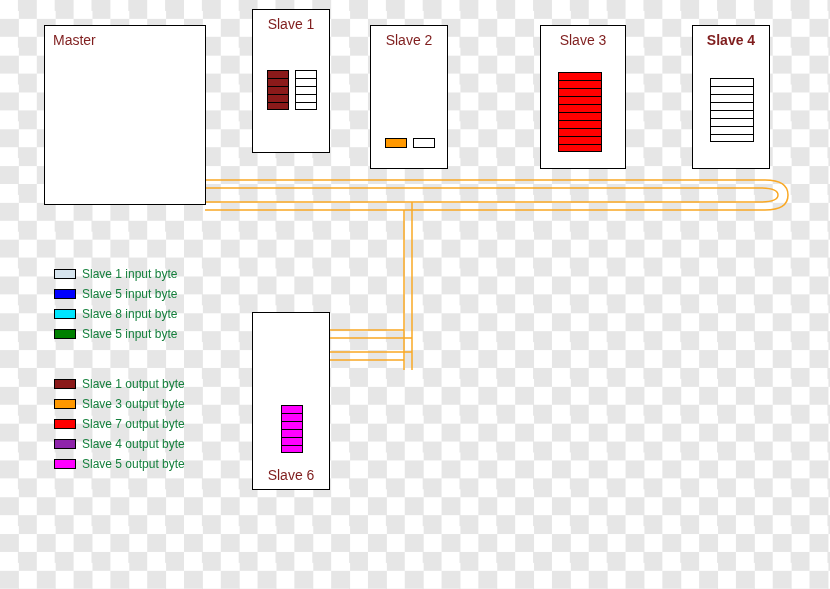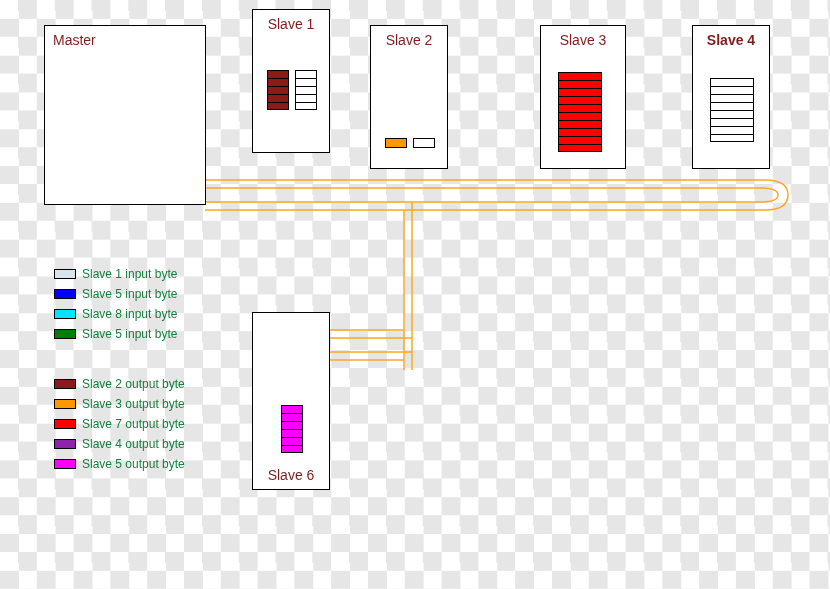--- a/index.html
+++ b/index.html
@@ -219,21 +219,21 @@
       </div>
       <div class="legend-row">
         <div class="legend-swatch" style="background: rgb(0, 128, 0);"></div>
         <span>Slave 5 input byte</span>
       </div>
     </div>
 
   <div class="legend" style="top:376px;">
   <div class="legend-row">
         <div class="legend-swatch" style="background: rgb(139, 26, 26);"></div>
-        <span>Slave 2 output byte</span>
+        <span>Slave 1 output byte</span>
       </div>
       <div class="legend-row">
         <div class="legend-swatch" style="background: rgb(255, 152, 0);"></div>
         <span>Slave 3 output byte</span>
       </div>
       <div class="legend-row">
         <div class="legend-swatch" style="background: rgb(255, 0, 0);"></div>
         <span>Slave 7 output byte</span>
       </div>
       <div class="legend-row">

